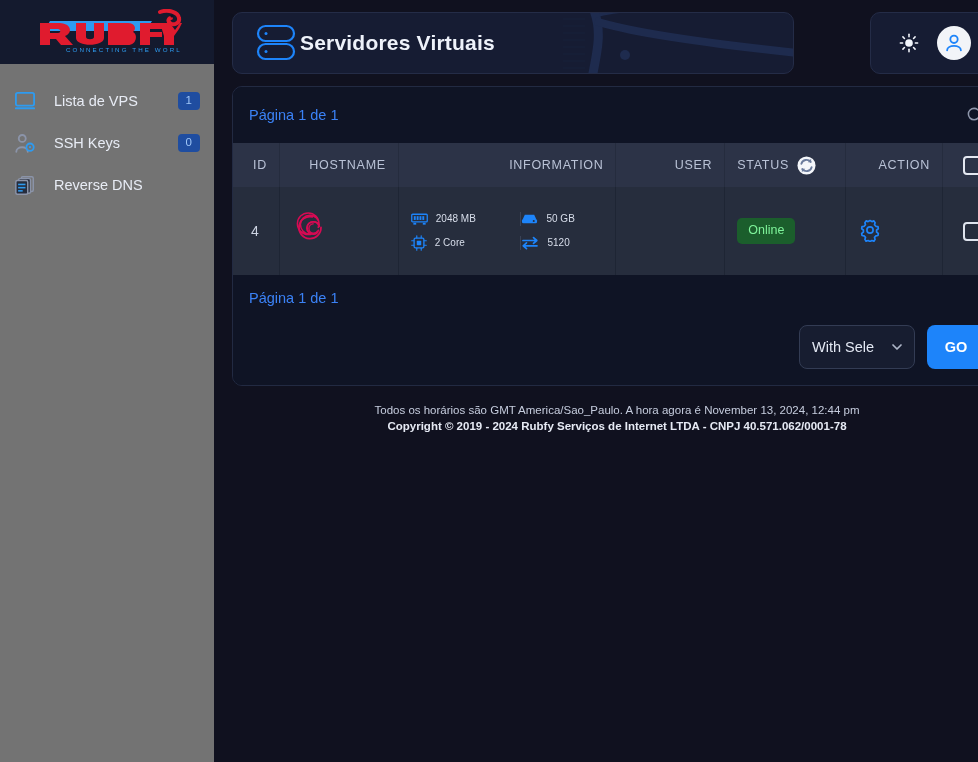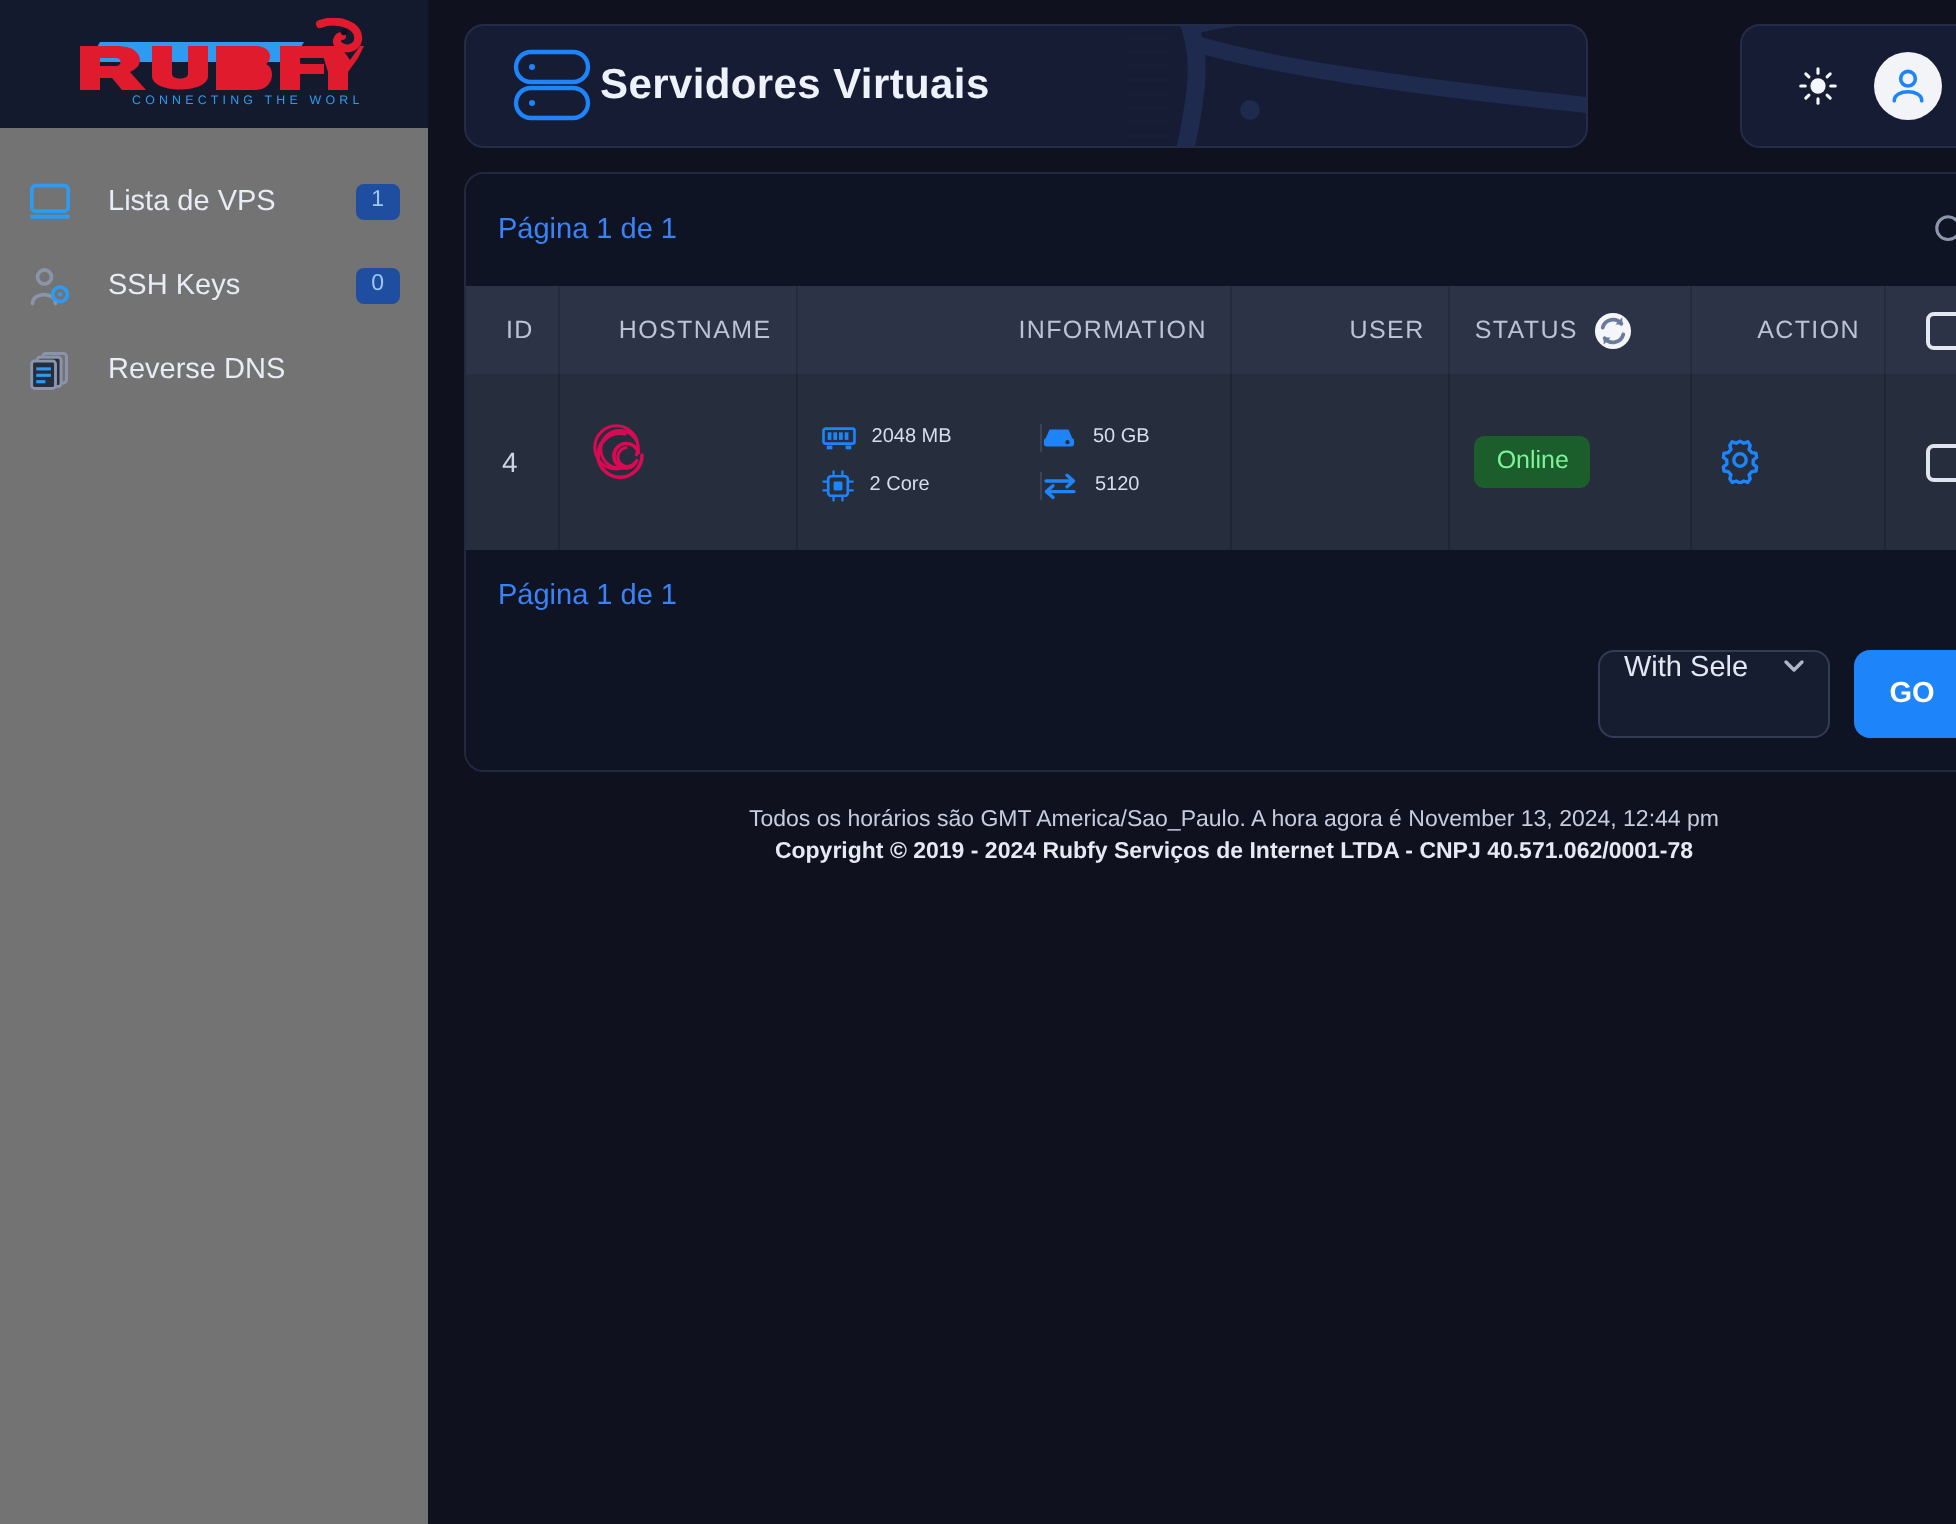--- a/index.html
+++ b/index.html
@@ -206,21 +206,21 @@
     display: flex; justify-content: flex-end; align-items: center;
     gap: 12px; margin-top: 18px;
   }
   .select-box {
     width: 116px; height: 44px;
     background: #171d30;
     border: 1px solid #333c54;
     border-radius: 8px;
     color: #e3e8f3;
     font-size: 14.5px;
-    display: flex; align-items: flex-start;
+    display: flex; align-items: center;
     padding: 0 10px 0 12px;
     cursor: pointer;
     position: relative;
     overflow: hidden;
   }
   .select-box .sel-text { white-space: nowrap; overflow: hidden; }
   .select-box .chev { margin-left: auto; padding-left: 6px; display:flex; }
   .go-btn {
     width: 58px; height: 44px;
     background: #1d84fa;

